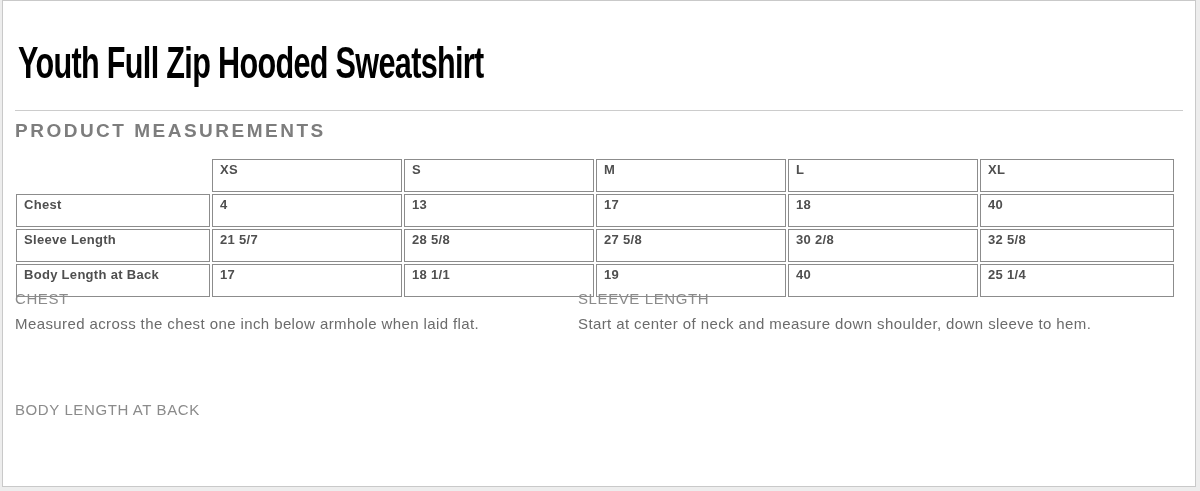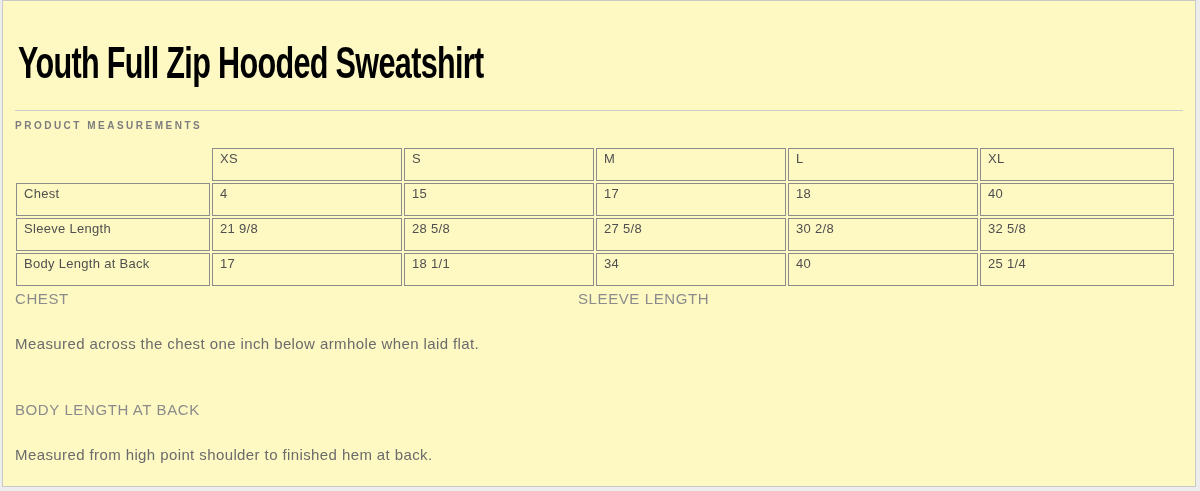--- a/index.html
+++ b/index.html
@@ -5,21 +5,21 @@
   * { margin: 0; padding: 0; box-sizing: border-box; }
   html, body {
     width: 1200px; height: 491px;
     background: #ededed;
     font-family: "Liberation Sans", sans-serif;
     overflow: hidden;
   }
   .page {
     position: absolute;
     left: 2px; top: 0; width: 1194px; height: 487px;
-    background: #fef9c3;
+    background: #ffffff;
     border: 1px solid #c9c9c9;
     overflow: hidden;
   }
 
   
   .product-title {
     margin: 40px 0 0 15px;
     font-size: 45px;
     line-height: 44px;
     font-weight: 900;
@@ -31,38 +31,38 @@
   }
 
   
   .divider {
     height: 1px;
     background: #cccccc;
     margin: 25px 12px 0 12px;
   }
   .section-title {
     margin: 9px 0 0 12px;
-    font-size: 10px;
+    font-size: 19px;
     font-weight: bold;
     letter-spacing: 2.5px;
     color: #7d7d7d;
   }
 
   
   table.meas {
     margin: 15px 0 0 11px;
     border-collapse: separate;
     border-spacing: 2px;
     table-layout: fixed;
     width: 1162px;
   }
   table.meas th, table.meas td {
     border: 1px solid #8c8c8c;
     font-size: 13px;
-    font-weight: normal;
+    font-weight: bold;
     color: #4f4f4f;
     text-align: left;
     vertical-align: middle;
     padding: 2px 6px 14px 7px;
     letter-spacing: 0.3px;
     white-space: nowrap;
     overflow: hidden;
   }
   table.meas th { height: 24px; }
   table.meas td { height: 21px; }
@@ -73,21 +73,21 @@
     position: absolute;
     width: 560px;
   }
   .def .term {
     font-size: 15px;
     color: #8b8b8b;
     letter-spacing: 0.6px;
     line-height: 17px;
   }
   .def .desc {
-    margin-top: 24px;
+    margin-top: 4px;
     font-size: 15px;
     color: #6b6b6b;
     letter-spacing: 0.4px;
     line-height: 25px;
   }
   .def-chest  { left: 12px;  top: 289px; }
   .def-sleeve { left: 575px; top: 289px; width: 522px; }
   .def-body   { left: 12px;  top: 400px; }
 </style>
 </head>
@@ -115,51 +115,51 @@
         <th class="blank"></th>
         <th>XS</th>
         <th>S</th>
         <th>M</th>
         <th>L</th>
         <th>XL</th>
       </tr>
       <tr>
         <td>Chest</td>
         <td>4</td>
-        <td>15</td>
+        <td>13</td>
         <td>17</td>
         <td>18</td>
         <td>40</td>
       </tr>
       <tr>
         <td>Sleeve Length</td>
-        <td>21 9/8</td>
+        <td>21 5/7</td>
         <td>28 5/8</td>
         <td>27 5/8</td>
         <td>30 2/8</td>
         <td>32 5/8</td>
       </tr>
       <tr>
         <td>Body Length at Back</td>
         <td>17</td>
         <td>18 1/1</td>
-        <td>34</td>
+        <td>19</td>
         <td>40</td>
         <td>25 1/4</td>
       </tr>
     </tbody>
   </table>
 
   <div class="def def-chest">
     <div class="term">CHEST</div>
     <div class="desc">Measured across the chest one inch below armhole when laid flat.</div>
   </div>
 
   <div class="def def-sleeve">
     <div class="term">SLEEVE LENGTH</div>
+    <div class="desc">Start at center of neck and measure down shoulder, down sleeve to hem.</div>
   </div>
 
   <div class="def def-body">
     <div class="term">BODY LENGTH AT BACK</div>
-    <div class="desc">Measured from high point shoulder to finished hem at back.</div>
   </div>
 
 </div>
 
 </body></html>

